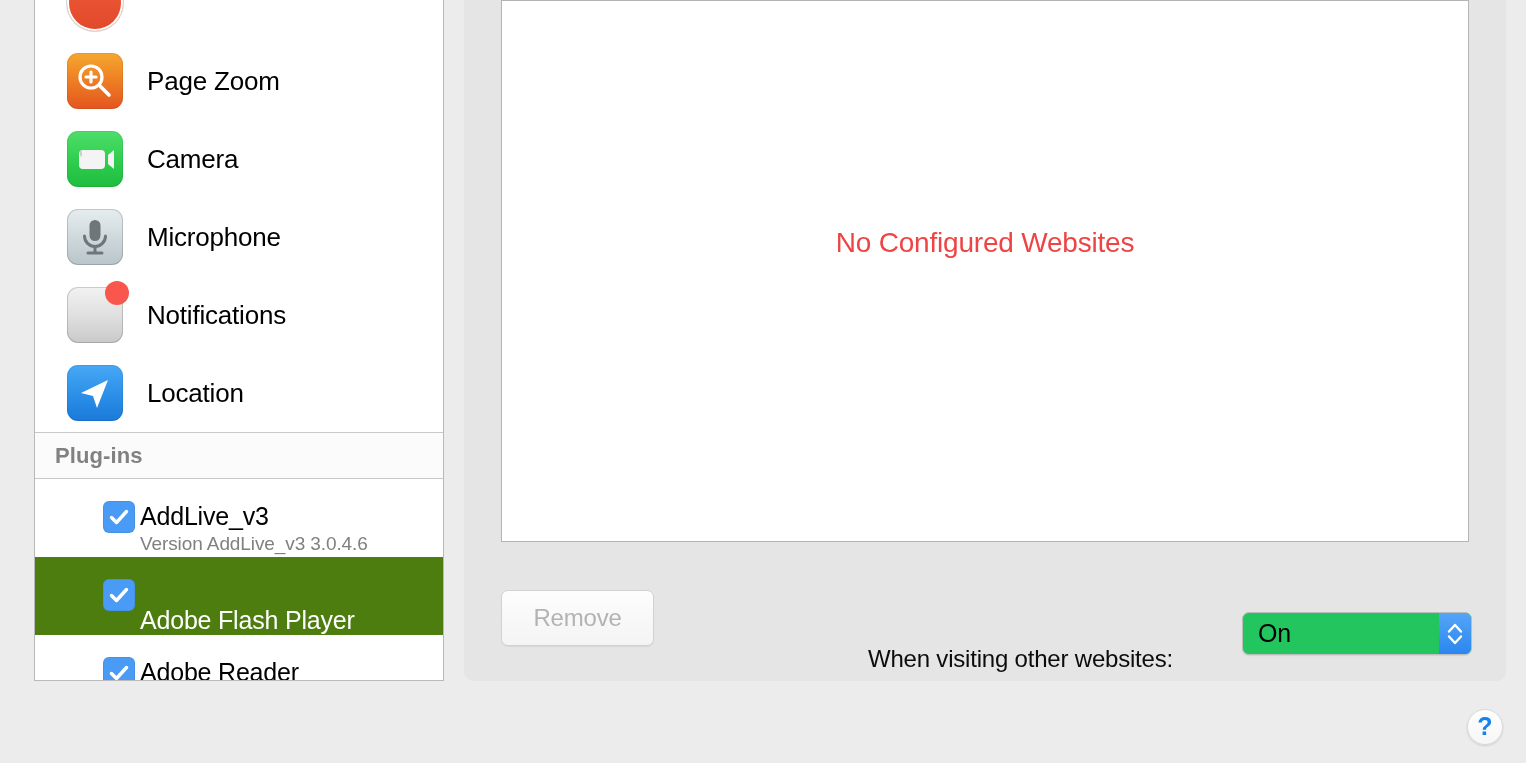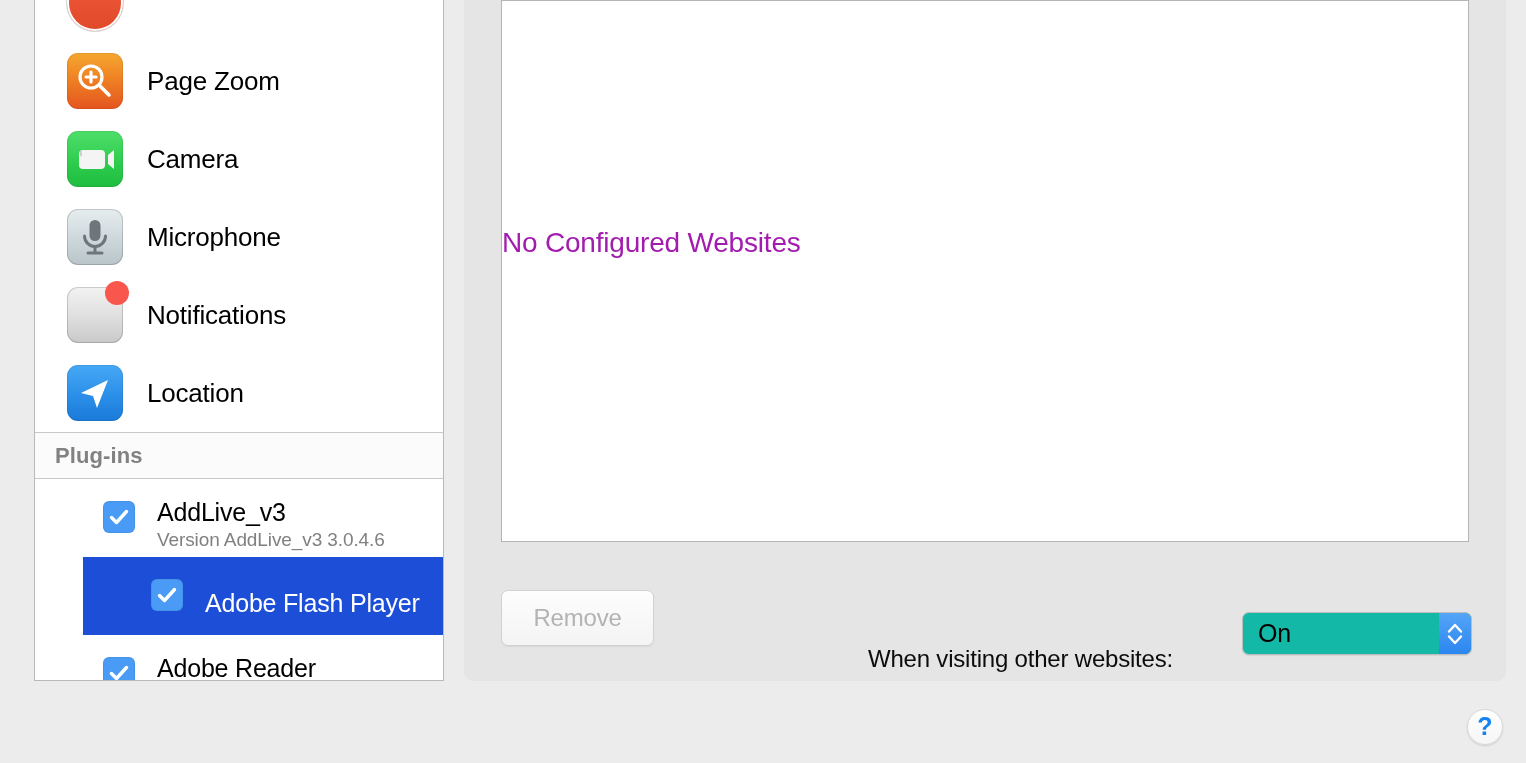--- a/index.html
+++ b/index.html
@@ -118,30 +118,29 @@
     box-sizing: border-box;
     font-size: 22px;
     font-weight: bold;
     color: #818181;
     letter-spacing: 0.1px;
   }
 
   
   .plug-row {
     display: flex;
-    align-items: center;
+    align-items: flex-end;
     height: 78px;
-    padding-left: 58px;
+    padding-left: 41px;
     padding-top: 13px;
     box-sizing: border-box;
     position: relative;
   }
   .plug-row.selected {
-    background: #1d4ed8;
-    margin-left: 48px;
+    background: #4d7c0f;
   }
   .plug-check {
     position: absolute;
     left: 68px;
     top: 22px;
     width: 32px;
     height: 32px;
     border-radius: 6px;
     background: #4a9bf5;
     box-shadow: inset 0 0 0 1px rgba(0,0,0,0.06);
@@ -184,22 +183,23 @@
     height: 542px;
     background: #ffffff;
     border: 1px solid #b4b4b4;
     box-sizing: border-box;
   }
   .empty-msg {
     position: absolute;
     left: 0;
     top: 226px;
     width: 100%;
+    text-align: center;
     font-size: 28px;
-    color: #a21caf;
+    color: #ef4444;
     letter-spacing: -0.2px;
   }
 
   
   .btn-remove {
     position: absolute;
     left: 501px;
     top: 590px;
     width: 153px;
     height: 56px;
@@ -225,21 +225,21 @@
     white-space: nowrap;
     margin-top: 25px;
   }
   .popup {
     position: absolute;
     left: 1242px;
     top: 612px;
     width: 230px;
     height: 43px;
     border-radius: 7px;
-    background: #14b8a6;
+    background: #22c55e;
     border: 1px solid #bdbdbd;
     box-sizing: border-box;
     box-shadow: 0 1px 1px rgba(0,0,0,0.08);
     overflow: hidden;
   }
   .popup-value {
     position: absolute;
     left: 15px;
     top: 6px;
     font-size: 25px;

